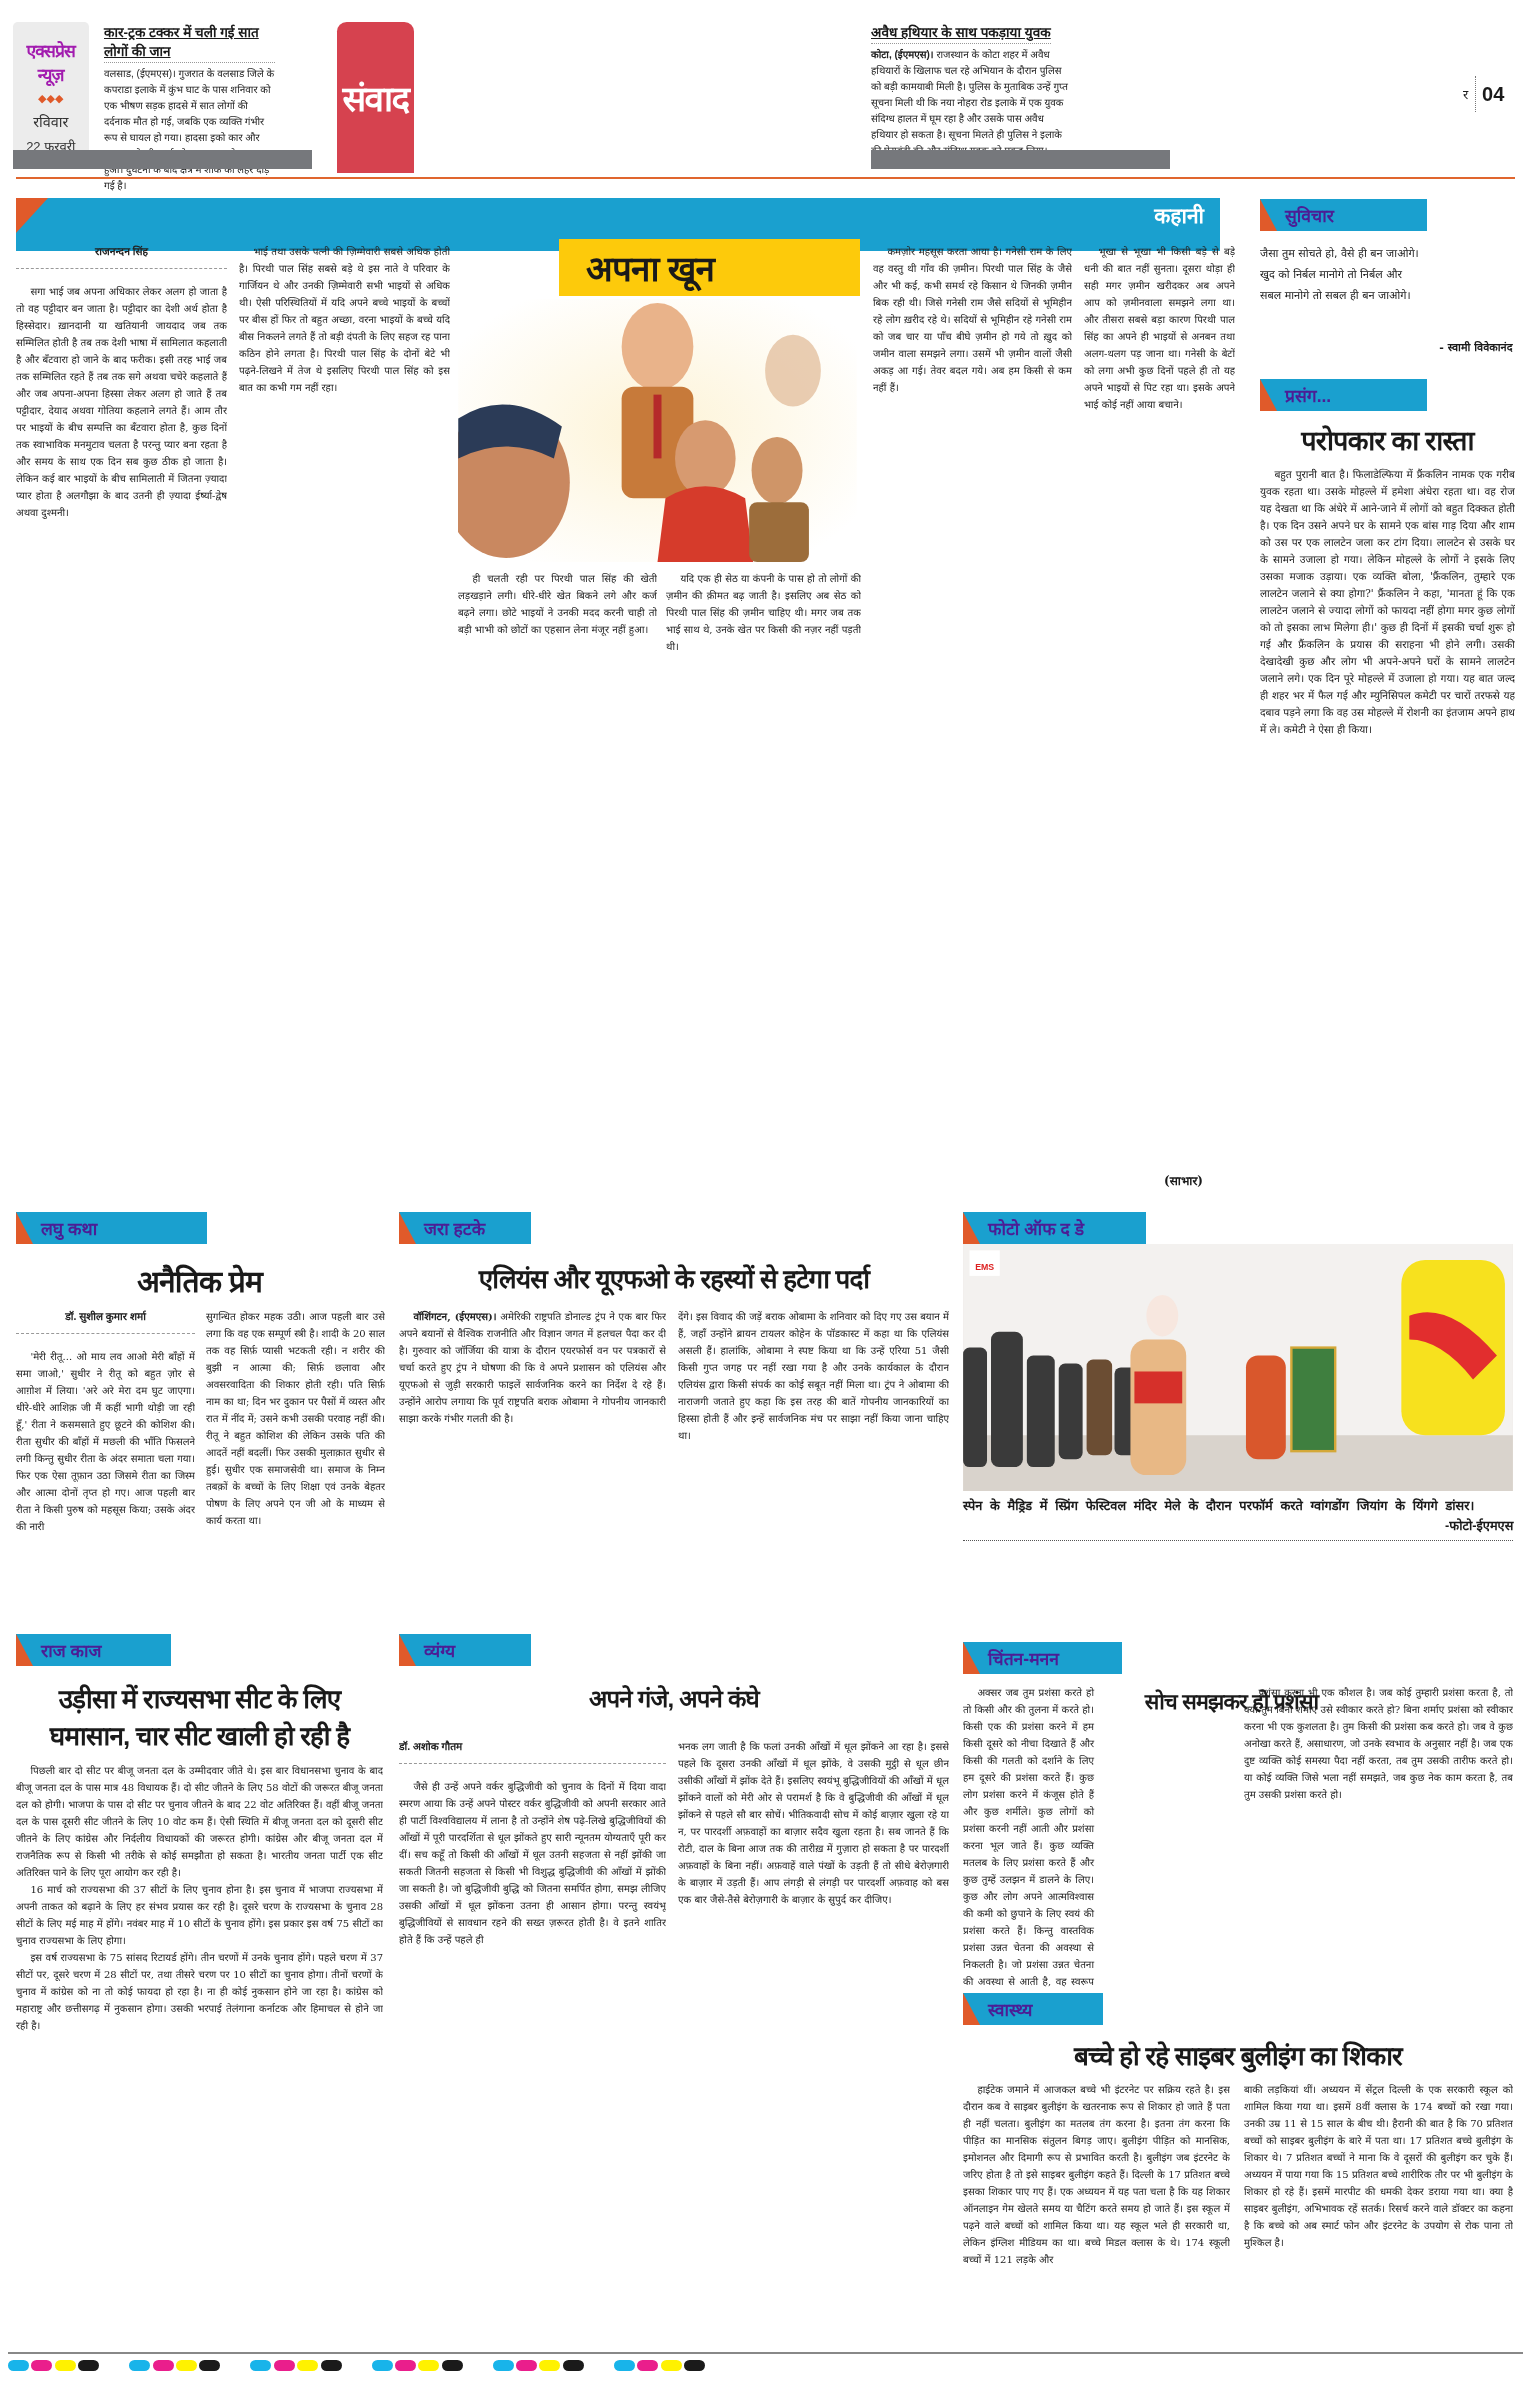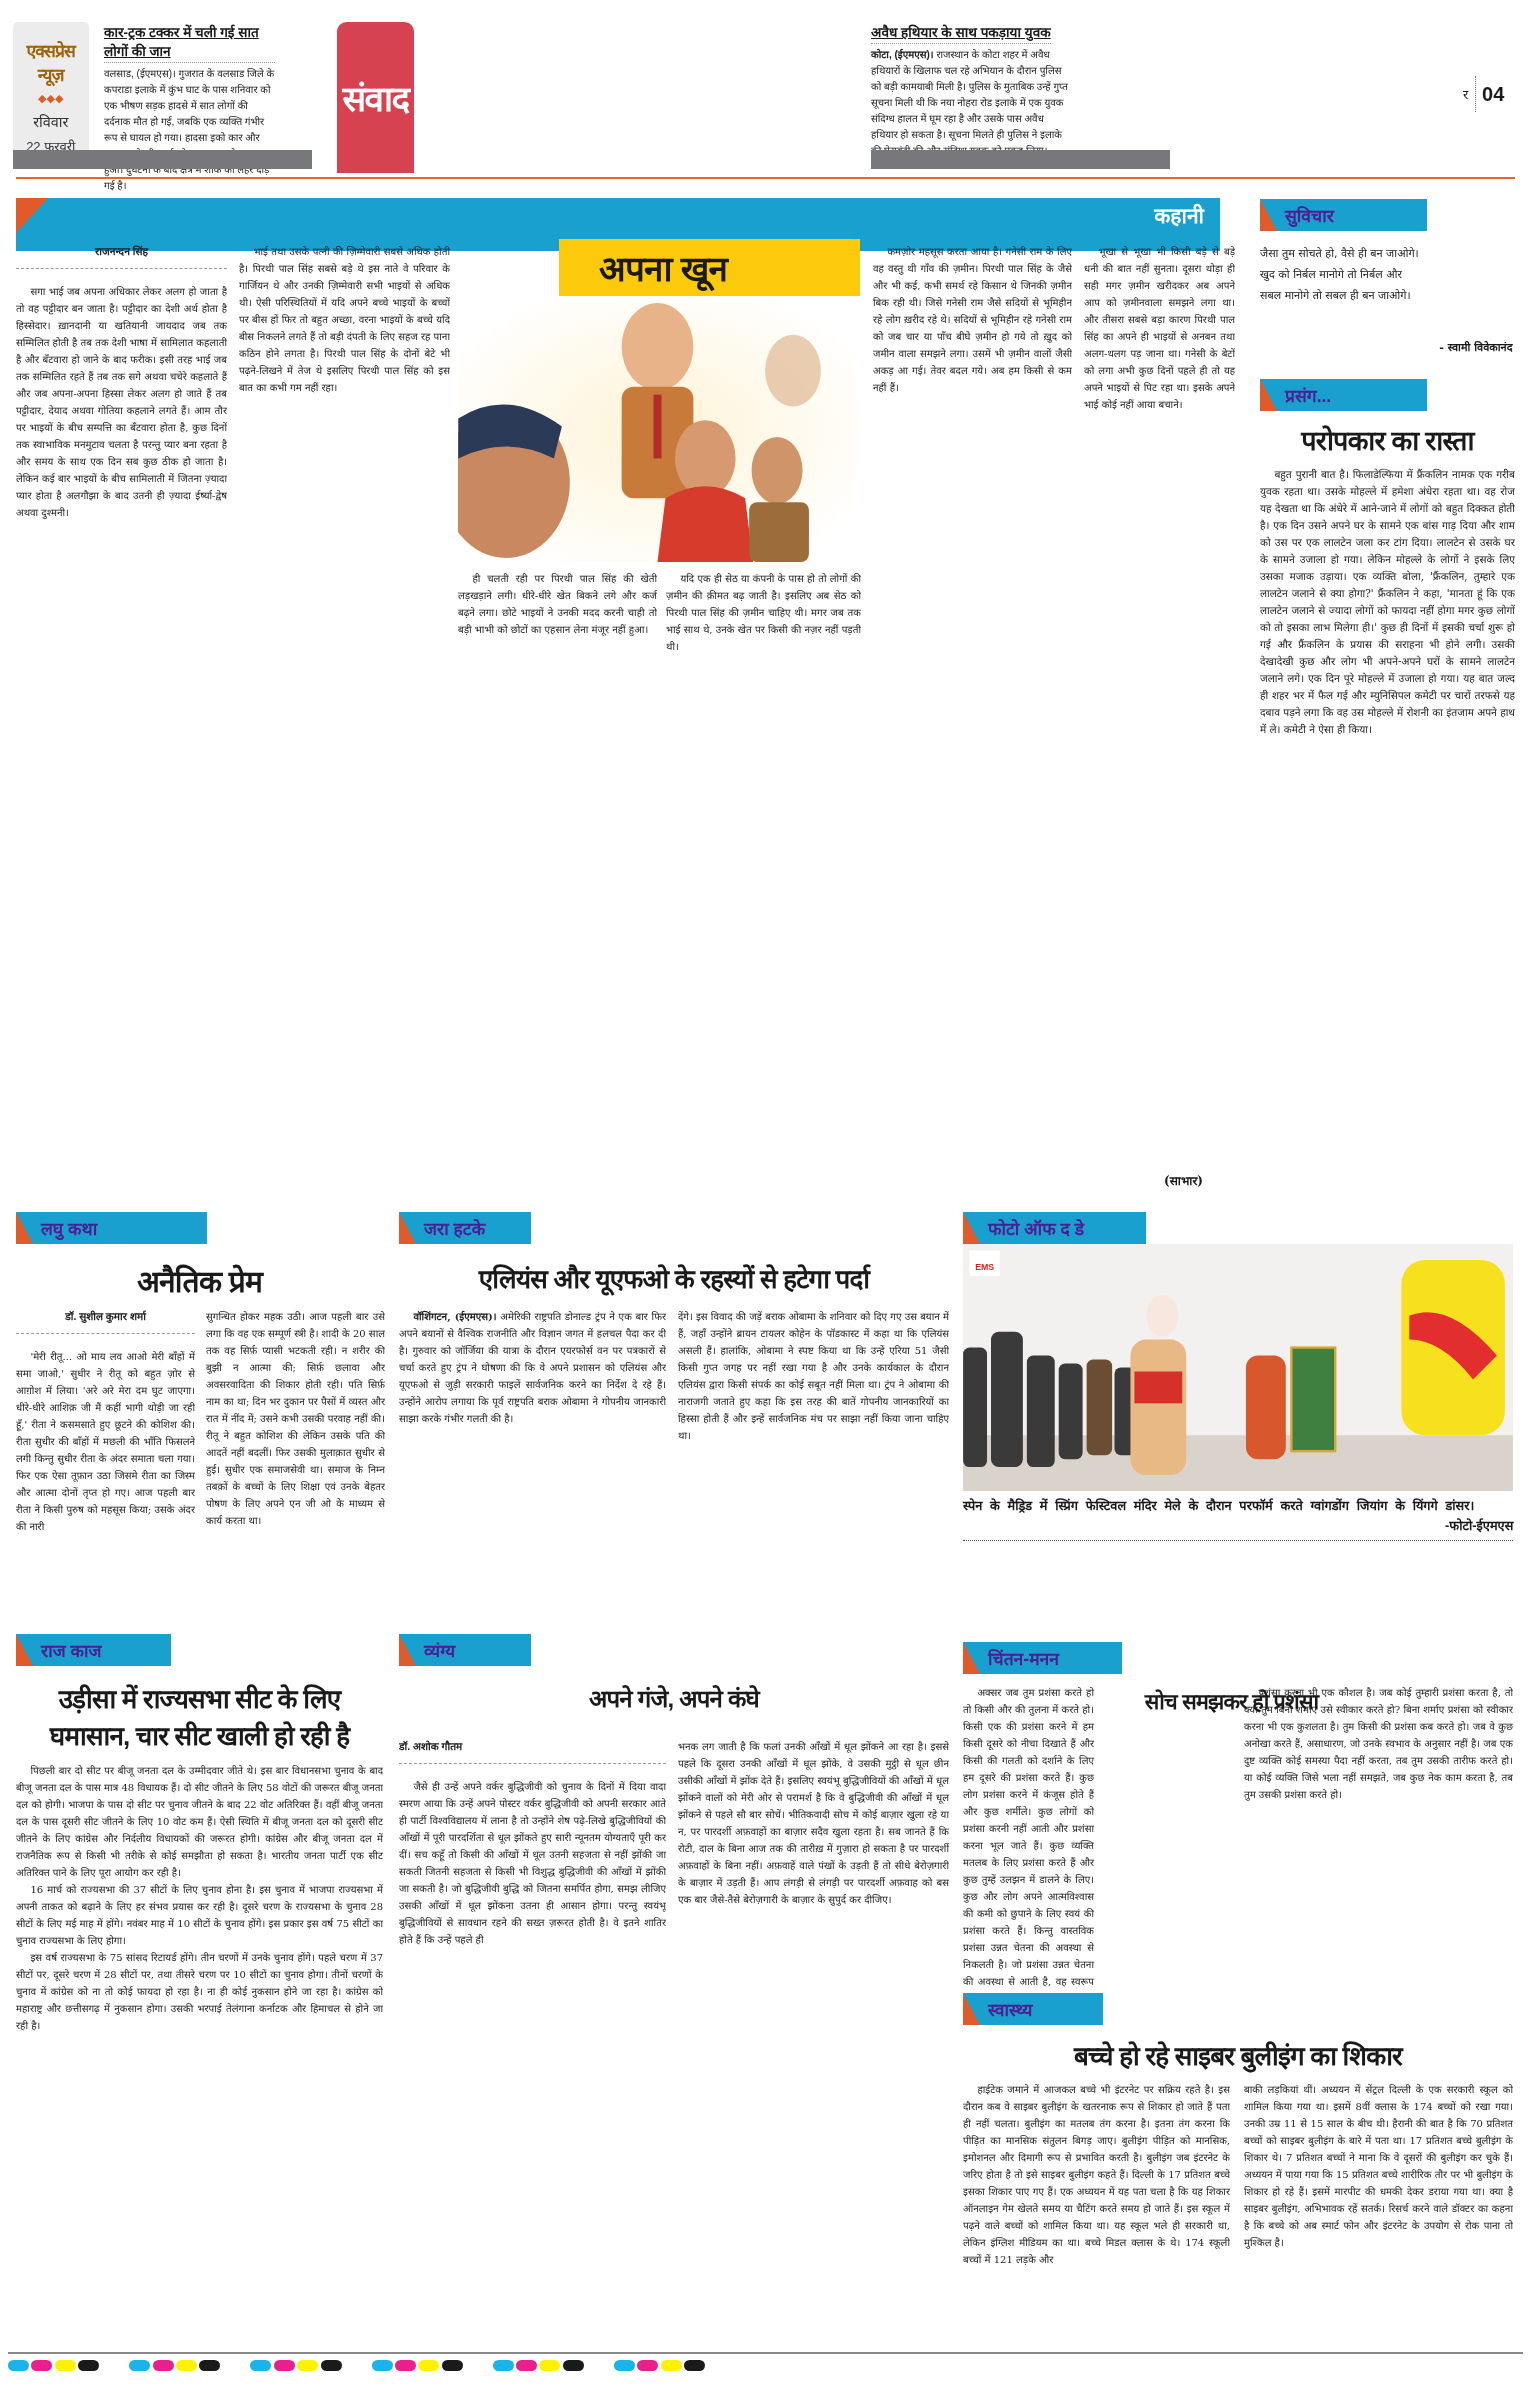--- a/index.html
+++ b/index.html
@@ -2,21 +2,21 @@
 <html style="font-size:12.8px"><head>
 <meta charset="utf-8">
 <style>
 *{box-sizing:border-box;margin:0;padding:0}
 body{width:1530px;height:2401px;background:#fff;font-family:"DejaVu Serif",serif;color:#1a1a1a;position:relative;overflow:hidden}
 .abs{position:absolute}
 .sans{font-family:"DejaVu Sans","Liberation Sans",sans-serif}
 .serif{font-family:"DejaVu Serif","Liberation Serif",serif}
 
 #brand-box{left:12.8px;top:22px;width:76px;height:128px;background:#ececec;border-radius:4.8px 4.8px 0 0;text-align:center;padding-top:16px}
-#brand-box .bn{font-size:17.5px;font-weight:bold;font-family:"Liberation Sans",sans-serif;color:#a16207;letter-spacing:-0.8px}
+#brand-box .bn{font-size:17.5px;font-weight:bold;font-family:"Liberation Sans",sans-serif;color:#a21caf;letter-spacing:-0.8px}
 #brand-box .dots{color:#e05a2a;font-size:11px;margin:6.4px 0}
 #brand-box .day{font-size:14.4px;font-family:"Liberation Sans",sans-serif;color:#333}
 #brand-box .date{font-size:13px;font-family:"Liberation Sans",sans-serif;color:#333;margin-top:6px}
 .mast-news h3{font-family:"Liberation Sans",sans-serif;font-size:13.6px;font-weight:bold;border-bottom:1.6px dotted #999;display:inline-block;padding-bottom:1.6px;margin-bottom:3.2px;text-decoration:underline}
 .mast-news p{font-family:"Liberation Sans",sans-serif;font-size:10px;line-height:16px;color:#222}
 #news-left{left:104px;top:22px;width:171px}
 #news-right{left:871px;top:22px;width:199px}
 #graybar-left{left:12.8px;top:150px;width:299px;height:19px;background:#76787c}
 #graybar-right{left:871px;top:150px;width:299px;height:19px;background:#76787c}
 #samvad{left:337px;top:22px;width:77px;height:151px;background:#d6424f;border-radius:9.6px 9.6px 0 0;display:flex;align-items:center;justify-content:center}
@@ -32,21 +32,21 @@
 .tab .tl{color:#4c1d95;font-family:"Liberation Sans",sans-serif;font-weight:bold;font-size:17.5px;padding-left:25px}
 
 #kahani-band{left:16px;top:198px;width:1204px;height:53px;background:#1aa0cf}
 #kahani-band::before{content:"";position:absolute;left:0;top:0;border-left:32px solid #e05a2a;border-bottom:35px solid transparent}
 #kahani-band .tl{position:absolute;right:16px;top:3.2px;color:#fff;font-family:"Liberation Sans",sans-serif;font-size:21px;font-weight:bold}
 
 .col{position:absolute;font-size:10px;line-height:17px;text-align:justify;color:#222;overflow:hidden}
 .col p{text-indent:14.4px}
 .byline{font-family:"Liberation Sans",sans-serif;font-size:10.4px;font-weight:bold;text-align:center;padding-bottom:8px;border-bottom:0.8px dashed #999;margin-bottom:14.4px}
 
-#story-title{left:559px;top:239px;width:301px;height:57px;background:#fdca0b;display:flex;align-items:center;padding-left:40px}
+#story-title{left:559px;top:239px;width:301px;height:57px;background:#fdca0b;display:flex;align-items:center;padding-left:27px}
 #story-title span{font-family:"Liberation Sans",sans-serif;font-weight:bold;font-size:35px;color:#1a1a1a;letter-spacing:-0.8px}
 #story-illus{left:458px;top:299px;width:399px;height:263px;overflow:hidden}
 .dotrule{border-bottom:1.6px dotted #555;position:absolute;height:0}
 
 .hl{position:absolute;font-family:"Liberation Sans",sans-serif;font-weight:bold;color:#1a1a1a;letter-spacing:-0.8px;text-align:center}
 #photo{left:963px;top:1244px;width:550px;height:247px;overflow:hidden;background:#e8e4e0}
 #photo-cap{left:963px;top:1497px;width:550px;font-family:Liberation Mono, monospace;font-weight:bold;font-size:12.8px;line-height:19px}
 #photo-credit{right:16.7px;top:1516px;font-family:"Liberation Sans",sans-serif;font-weight:bold;font-size:12.8px}
 #cmyk{left:8px;top:2360px;width:1515px;height:12.8px;display:flex;gap:30px}
 .cm{display:flex;gap:2.4px}

